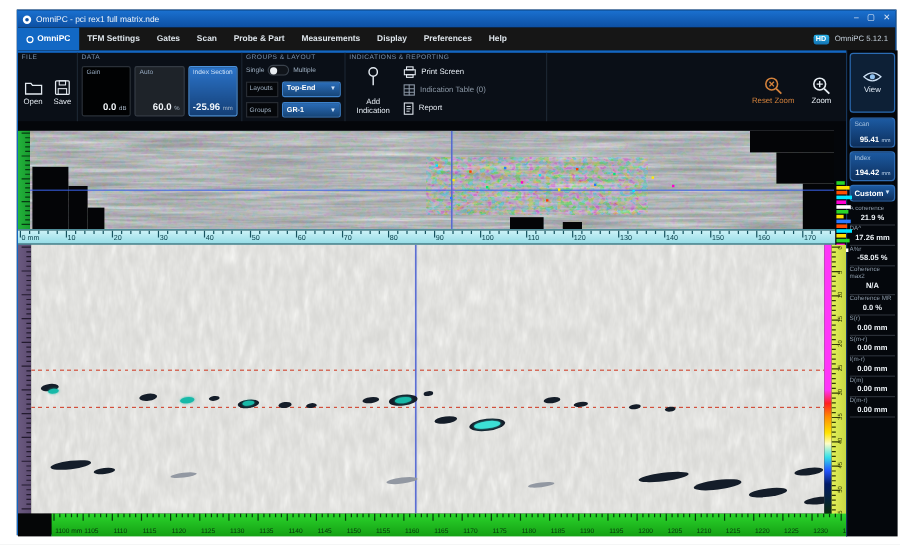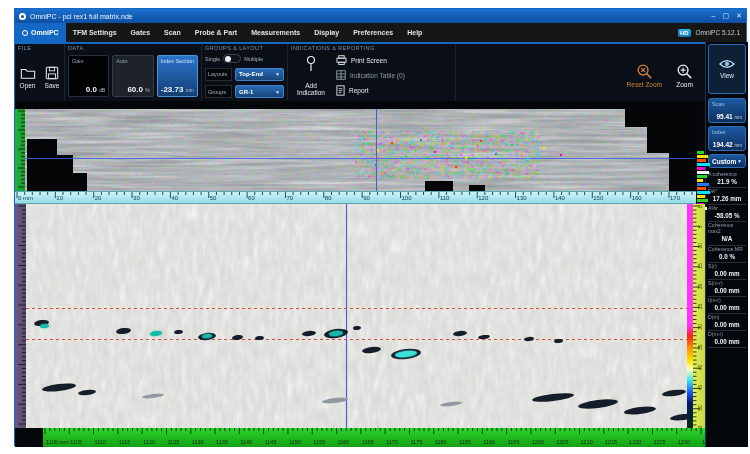--- a/index.html
+++ b/index.html
@@ -187,21 +187,21 @@
         <span class="bv"><span>0.0</span>
           <span class="bu">dB</span></span>
       </div>
       <div class="dbox box-auto">
         <span class="bl">Auto</span>
         <span class="bv"><span>60.0</span>
           <span class="bu">%</span></span>
       </div>
       <div class="dbox box-index">
         <span class="bl">Index Section</span>
-        <span class="bv"><span>-23.73</span>
+        <span class="bv"><span>-25.96</span>
           <span class="bu">mm</span></span>
       </div>
     </div>
 
     <div class="sec sec-groups">
       <span class="sec-title">GROUPS &amp; LAYOUT</span>
       <div class="g-row">
         <span class="tog-label">Single</span>
         <span class="toggle">
             <span class="knob"></span>

